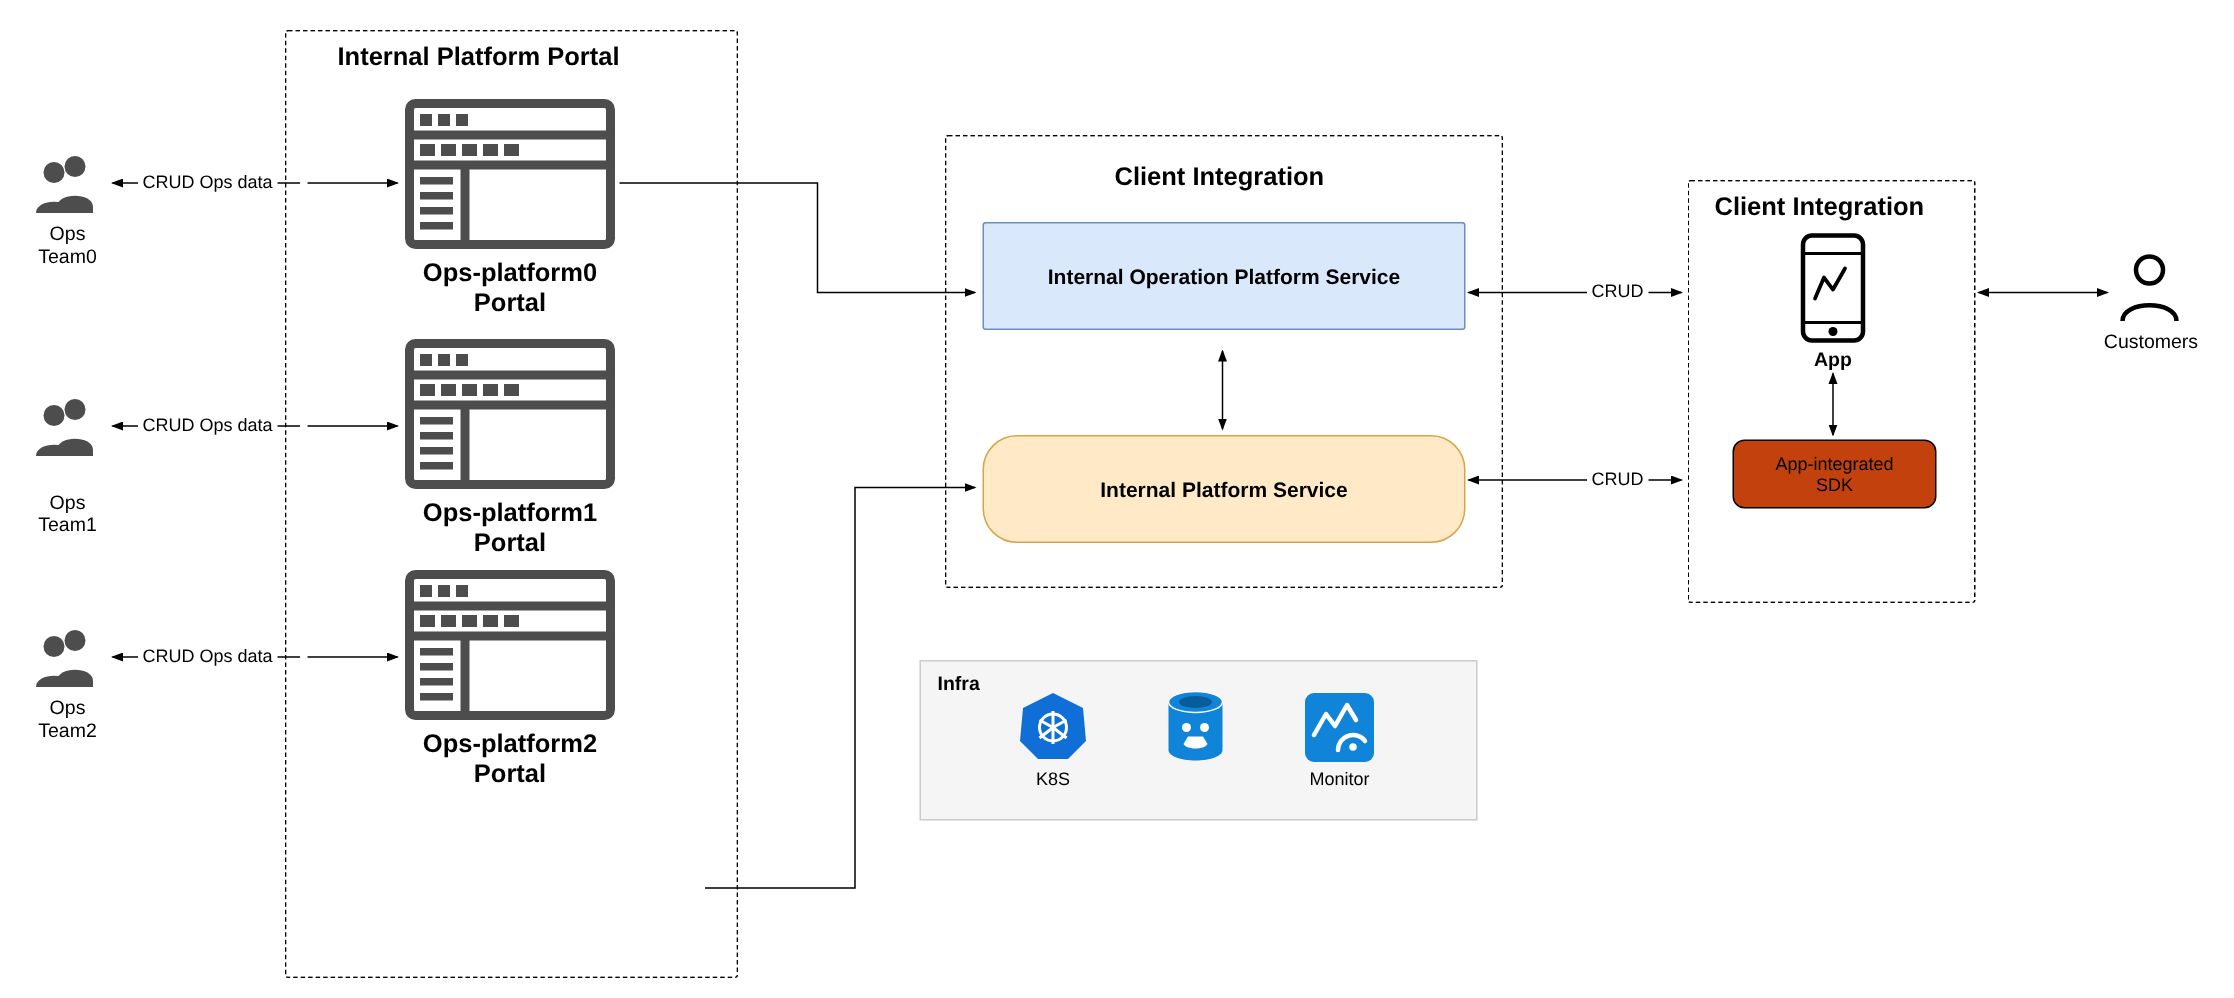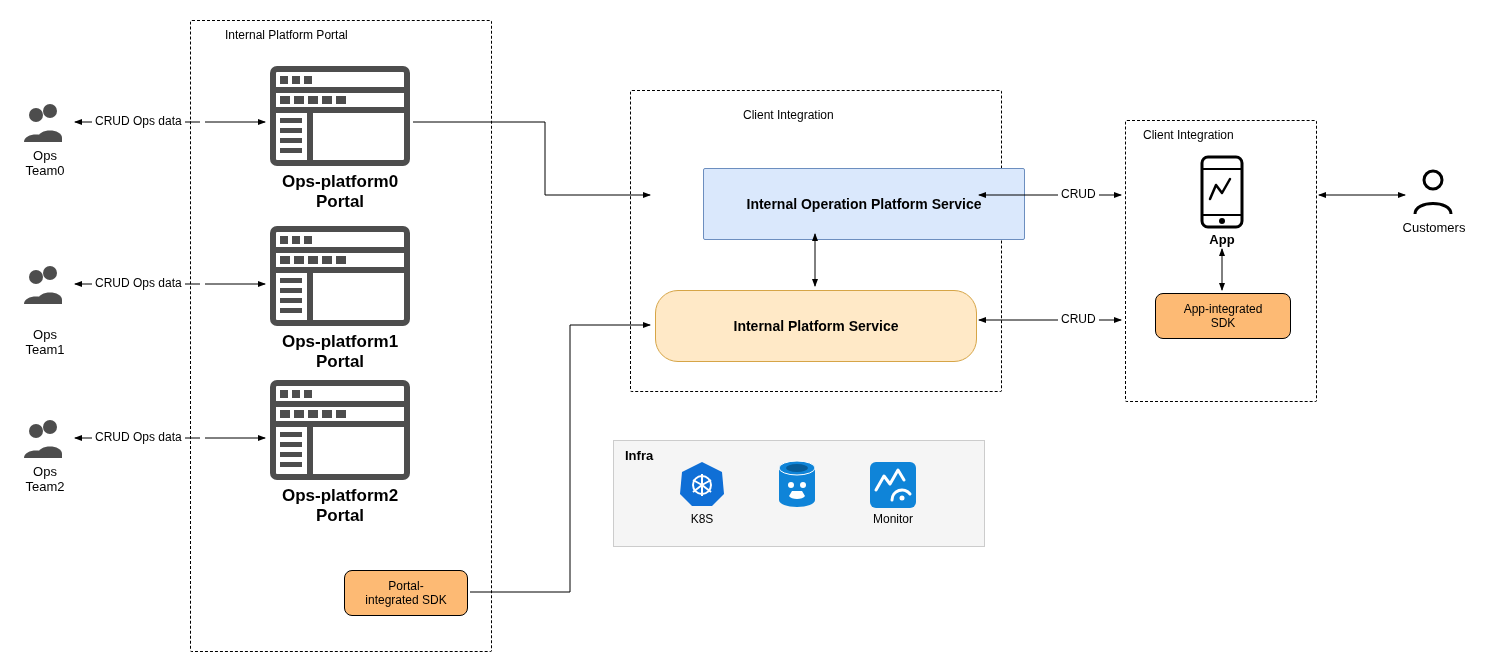--- a/index.html
+++ b/index.html
@@ -32,33 +32,33 @@
     border-radius: 2px;
   }
   .op-service { background: #dae8fc; border-color: #6c8ebf; }
   .plat-service { background: #ffe9c7; border-color: #d6a547; }
   .infra-box {
     border: 1px solid #ccc;
     background: #f5f5f5;
   }
   .rounded-box {
     border: 1px solid #000;
-    background: #fdba74;
+    background: #c2410c;
     border-radius: 8px;
     display: flex;
     flex-direction: column;
     align-items: center;
     justify-content: center;
     font-size: 12px;
     text-align: center;
     line-height: 1.2;
   }
   .title-label {
-    font-size: 12px;
-    font-weight: normal;
+    font-size: 17px;
+    font-weight: bold;
   }
   .team-label {
     font-size: 13px;
     text-align: center;
   }
   .portal-label {
     font-size: 17px;
     font-weight: bold;
     text-align: center;
   }
@@ -183,26 +183,22 @@
         <rect x="52" y="30" width="10" height="8"></rect>
         <rect x="66" y="30" width="10" height="8"></rect>
       <rect x="10" y="52" width="22" height="5"></rect>
         <rect x="10" y="62" width="22" height="5"></rect>
         <rect x="10" y="72" width="22" height="5"></rect>
         <rect x="10" y="82" width="22" height="5"></rect>
     </g>
   </svg>
   <div class="abs portal-label" style="left:260px; top:486px; width:160px;">Ops-platform2 Portal</div>
 
-  <div class="abs rounded-box" style="left:344px; top:570px; width:122px; height:44px;">
-    <span>Portal-</span>
-    <span>integrated SDK</span>
-  </div>
-
-  <div class="abs service-box op-service" style="left:655px; top:168px; width:320px; height:70px;margin-left:48px;">
+
+  <div class="abs service-box op-service" style="left:655px; top:148px; width:320px; height:70px;">
     <span>Internal Operation Platform Service</span>
   </div>
   <div class="abs service-box plat-service" style="left:655px; top:290px; width:320px; height:70px;border-radius:23px;">
     <span>Internal Platform Service</span>
   </div>
 
   <svg class="abs" style="left:678px; top:460px;" width="48" height="48" viewBox="0 0 48 48">
     <polygon points="24,2 44,12 46,34 34,46 14,46 2,34 4,12" fill="#0f6fd6"></polygon>
     <circle cx="24" cy="25" r="9" fill="none" stroke="#fff" stroke-width="2"></circle>
     <g stroke="#fff" stroke-width="2">

